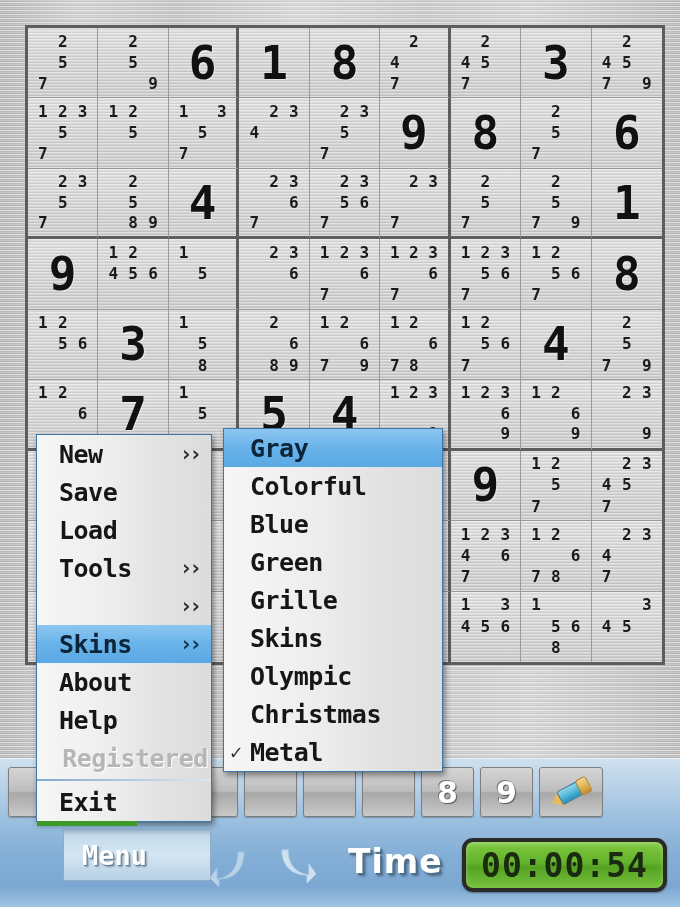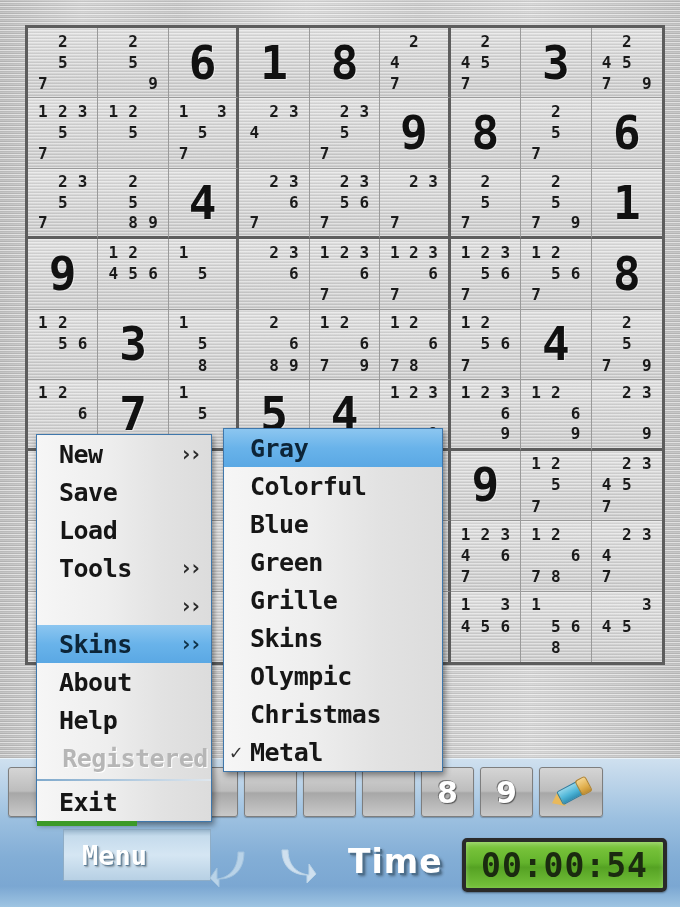--- a/index.html
+++ b/index.html
@@ -187,21 +187,21 @@
     color: #ffffff;
     text-shadow: 2px 2px 0 #4d6f8c, 3px 3px 3px rgba(0,0,0,.4);
     letter-spacing: 1px;
   }
   #timer {
     position: absolute;
     left: 462px; top: 838px;
     width: 205px; height: 54px;
     background: linear-gradient(180deg, #7fc83f 0%, #63b32c 45%, #55a223 55%, #76c23c 100%);
     border: 4px solid #2a2a2a;
-    border-radius: 5px;
+    border-radius: 11px;
     display: flex; align-items: center; justify-content: center;
     font-family: "DejaVu Sans Mono", monospace;
     font-size: 33px; font-weight: bold;
     color: #1b2b10;
     letter-spacing: 1px;
     box-shadow: inset 0 2px 5px rgba(255,255,255,.3), 0 1px 2px rgba(0,0,0,.4);
   }
 
   
   .popup {

